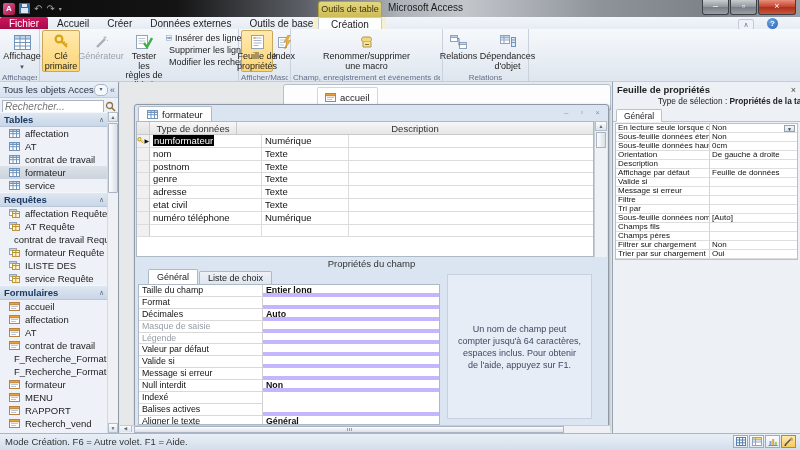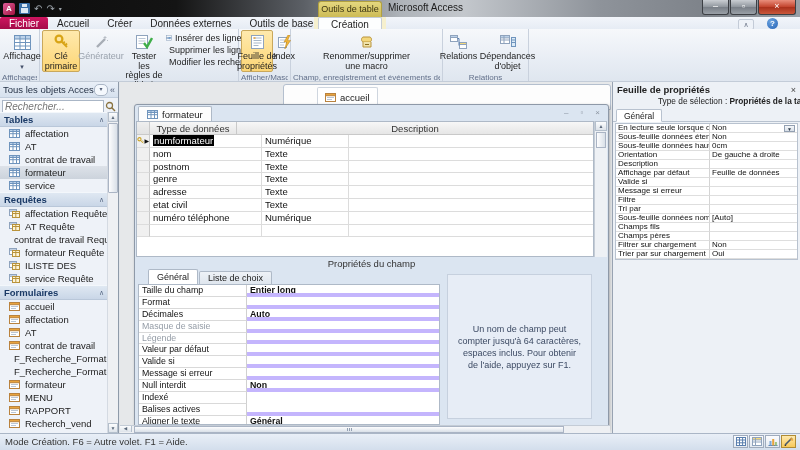--- a/index.html
+++ b/index.html
@@ -90,21 +90,21 @@
   .fw-vscroll{position:absolute;right:1px;top:16px;width:12px;height:136px;background:#eef1f5;border-left:1px solid #c4ccd6;}
   .fw-vscroll .thumb{margin:1px 1px;height:14px;background:linear-gradient(90deg,#fdfdfe,#d9e0e8);border:1px solid #aab4c4;}
   .propband{position:absolute;left:0;right:0;top:152px;height:13px;font-size:9.5px;color:#333;text-align:center;line-height:14px;}
   .fw-bottom{position:absolute;left:3px;right:3px;top:165px;bottom:4px;display:flex;}
   .fp-left{width:302px;display:flex;flex-direction:column;}
   .fp-tabs{height:14px;display:flex;align-items:flex-end;padding-left:10px;}
   .fp-tab{font-size:9px;color:#222;padding:1px 8px;border:1px solid #aeb9c7;border-bottom:none;border-radius:2px 2px 0 0;background:linear-gradient(#eef2f7,#dfe6ee);margin-right:1px;}
   .fp-tab.active{background:#fff;position:relative;z-index:2;height:12px;line-height:12px;}
   .fp-grid{flex:1;background:#fff;border:1px solid #aeb9c7;box-sizing:border-box;overflow:hidden;}
   .fp-row{display:flex;height:11.9px;box-sizing:border-box;}
-  .fp-l{width:108px;box-sizing:border-box;border-right:1px solid #d0d0d0;border-bottom:1px solid #d9d9d9;font-size:8.8px;color:#111;padding:0 3px;line-height:11.5px;white-space:nowrap;overflow:hidden;}
+  .fp-l{width:124px;box-sizing:border-box;border-right:1px solid #d0d0d0;border-bottom:1px solid #d9d9d9;font-size:8.8px;color:#111;padding:0 3px;line-height:11.5px;white-space:nowrap;overflow:hidden;}
   .fp-v{flex:1;box-sizing:border-box;border-bottom:4px solid #c4b5fd;font-size:8.8px;font-weight:bold;color:#111;padding:0 3px;line-height:11.5px;white-space:nowrap;overflow:hidden;}
   .fp-row.dim .fp-l{color:#949ca6;}
   .fp-help{flex:1;margin-left:7px;margin-right:13px;margin-top:4px;margin-bottom:6px;background:#e7edf6;border:1px solid #c6d0de;font-size:9px;color:#3c4a63;display:flex;align-items:center;text-align:center;padding:0 10px;line-height:12px;}
   
   .hscroll{position:absolute;left:0;right:2px;bottom:0;height:7px;background:#eef0f3;border-top:1px solid #c4ccd6;display:flex;}
   .hscroll .larr{width:11px;height:6px;background:linear-gradient(#fcfdfe,#dde3ea);border-right:1px solid #b4bfcc;font-size:4.5px;color:#5c6a7c;text-align:center;line-height:6px;}
   .hscroll .thumb{margin-left:2px;width:430px;background:linear-gradient(#fdfdfe,#d9e0e8);border:1px solid #aab4c4;box-sizing:border-box;display:flex;align-items:center;justify-content:center;gap:1px;}
   .hscroll .thumb i{display:block;width:1px;height:3px;background:#93a0b2;}
   
   .propsheet{position:absolute;left:612px;top:0;width:188px;height:351px;background:#edf1f6;border-left:1px solid #98a3b2;box-sizing:border-box;overflow:hidden;}

